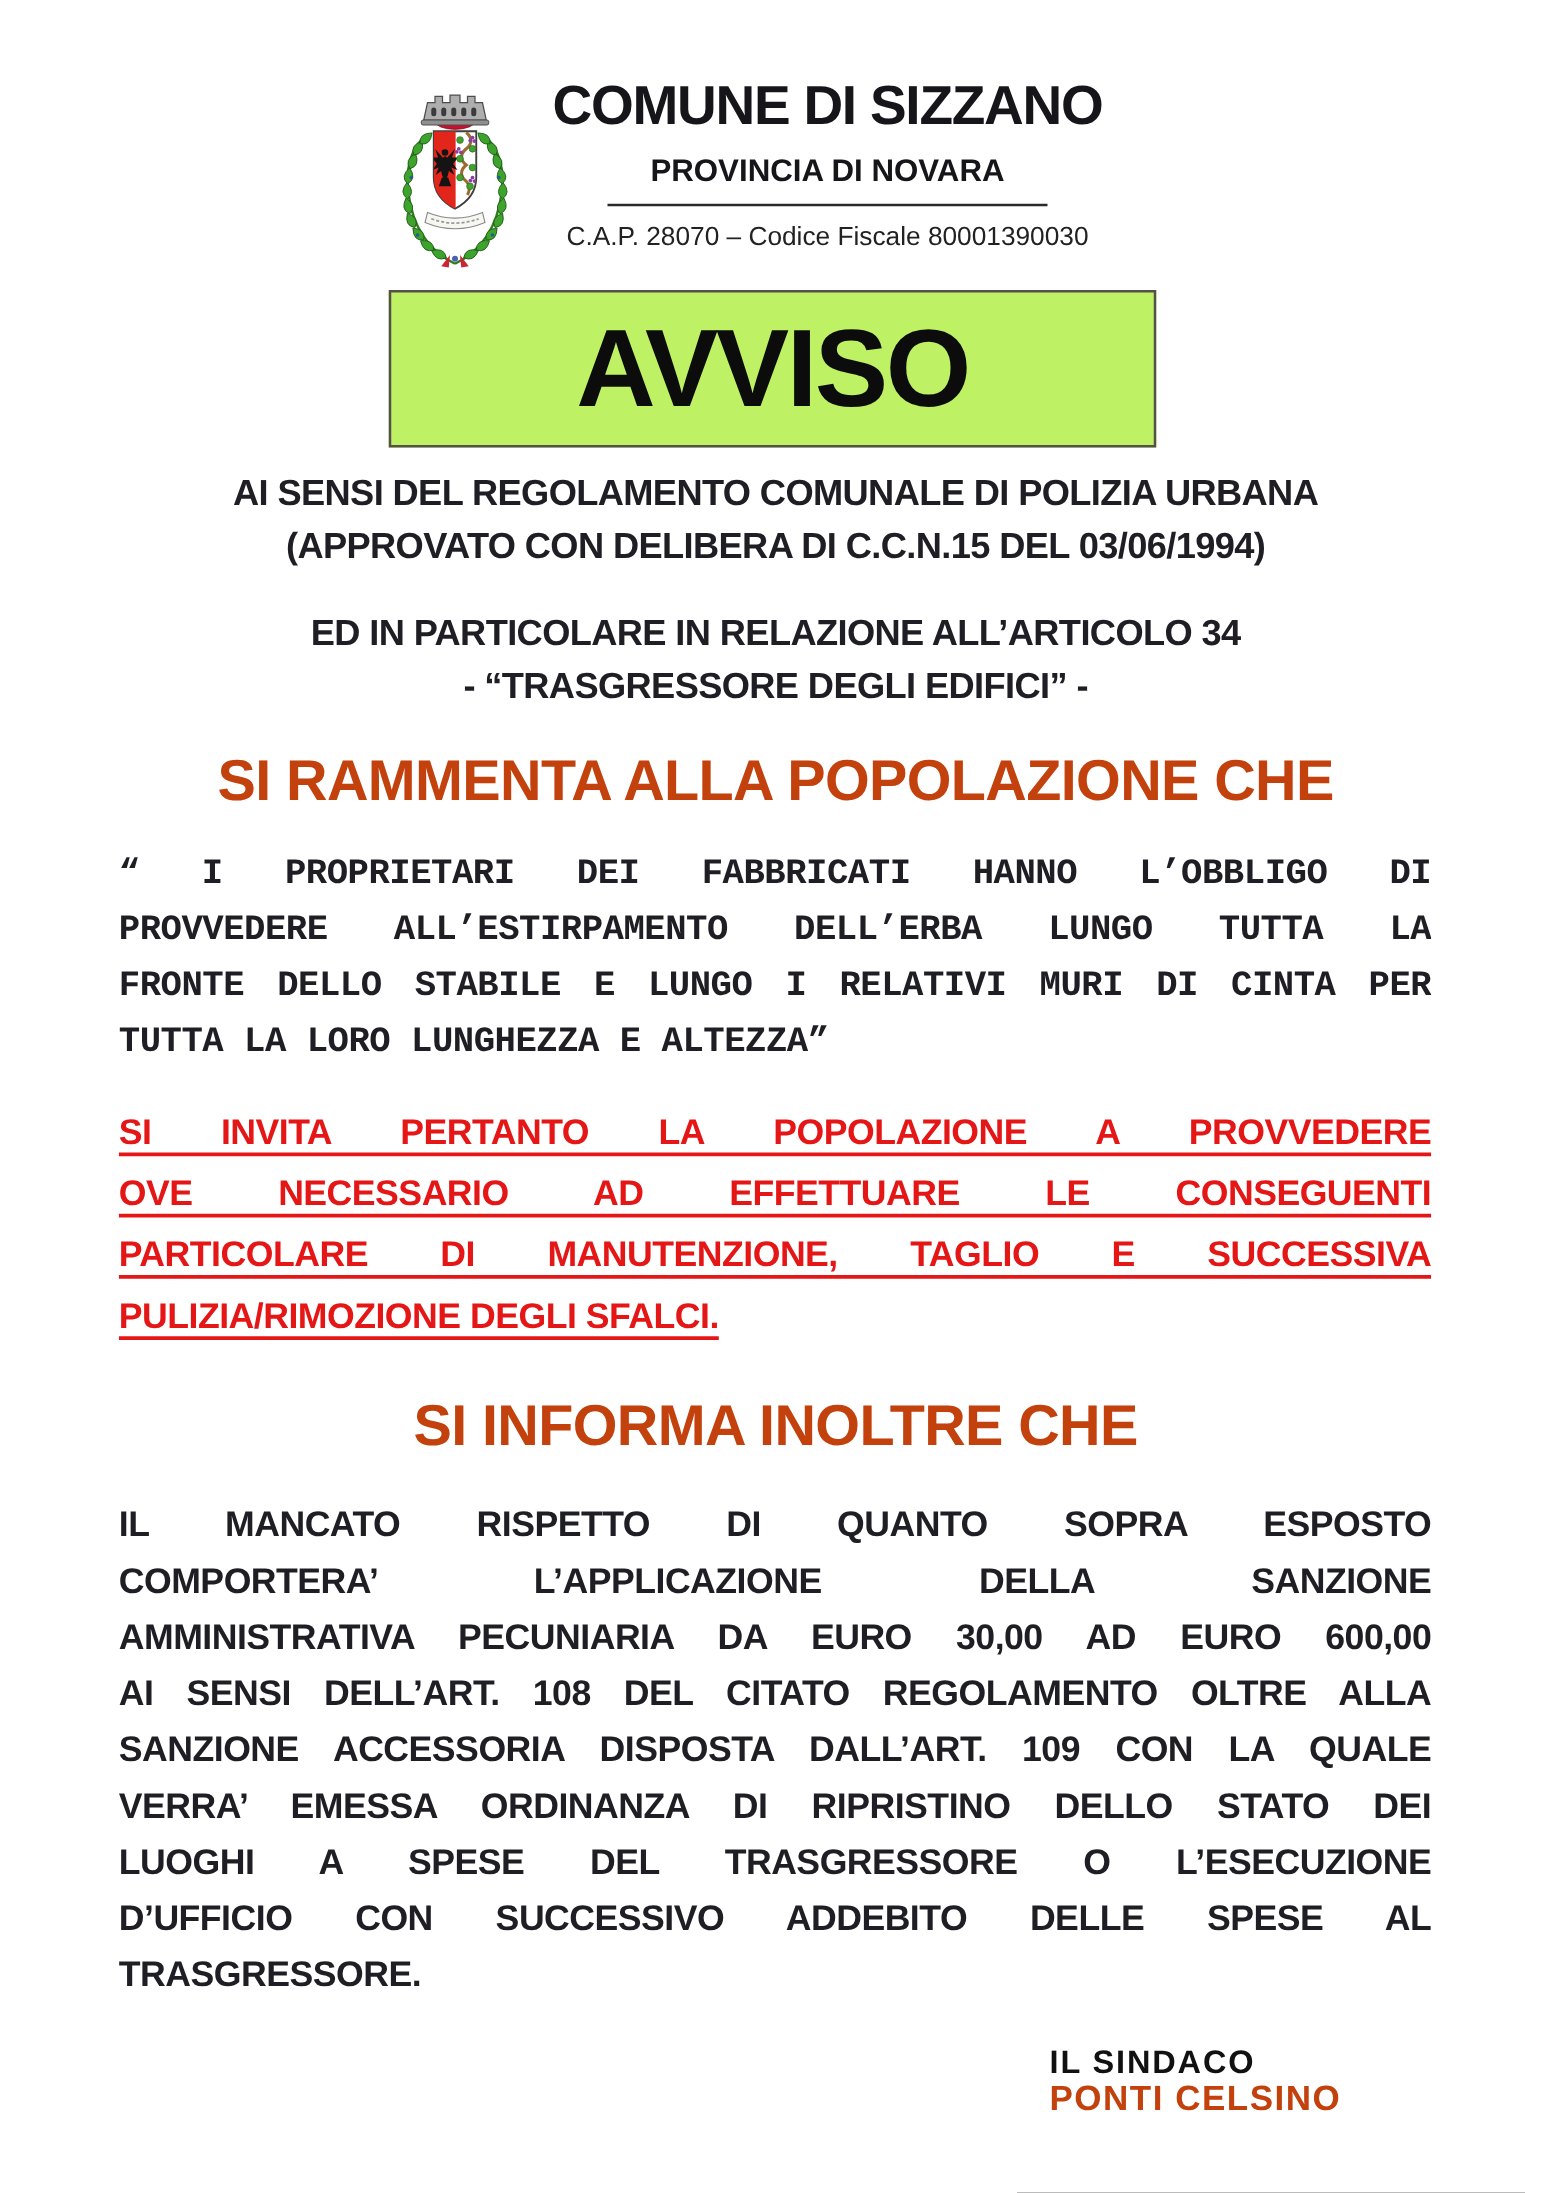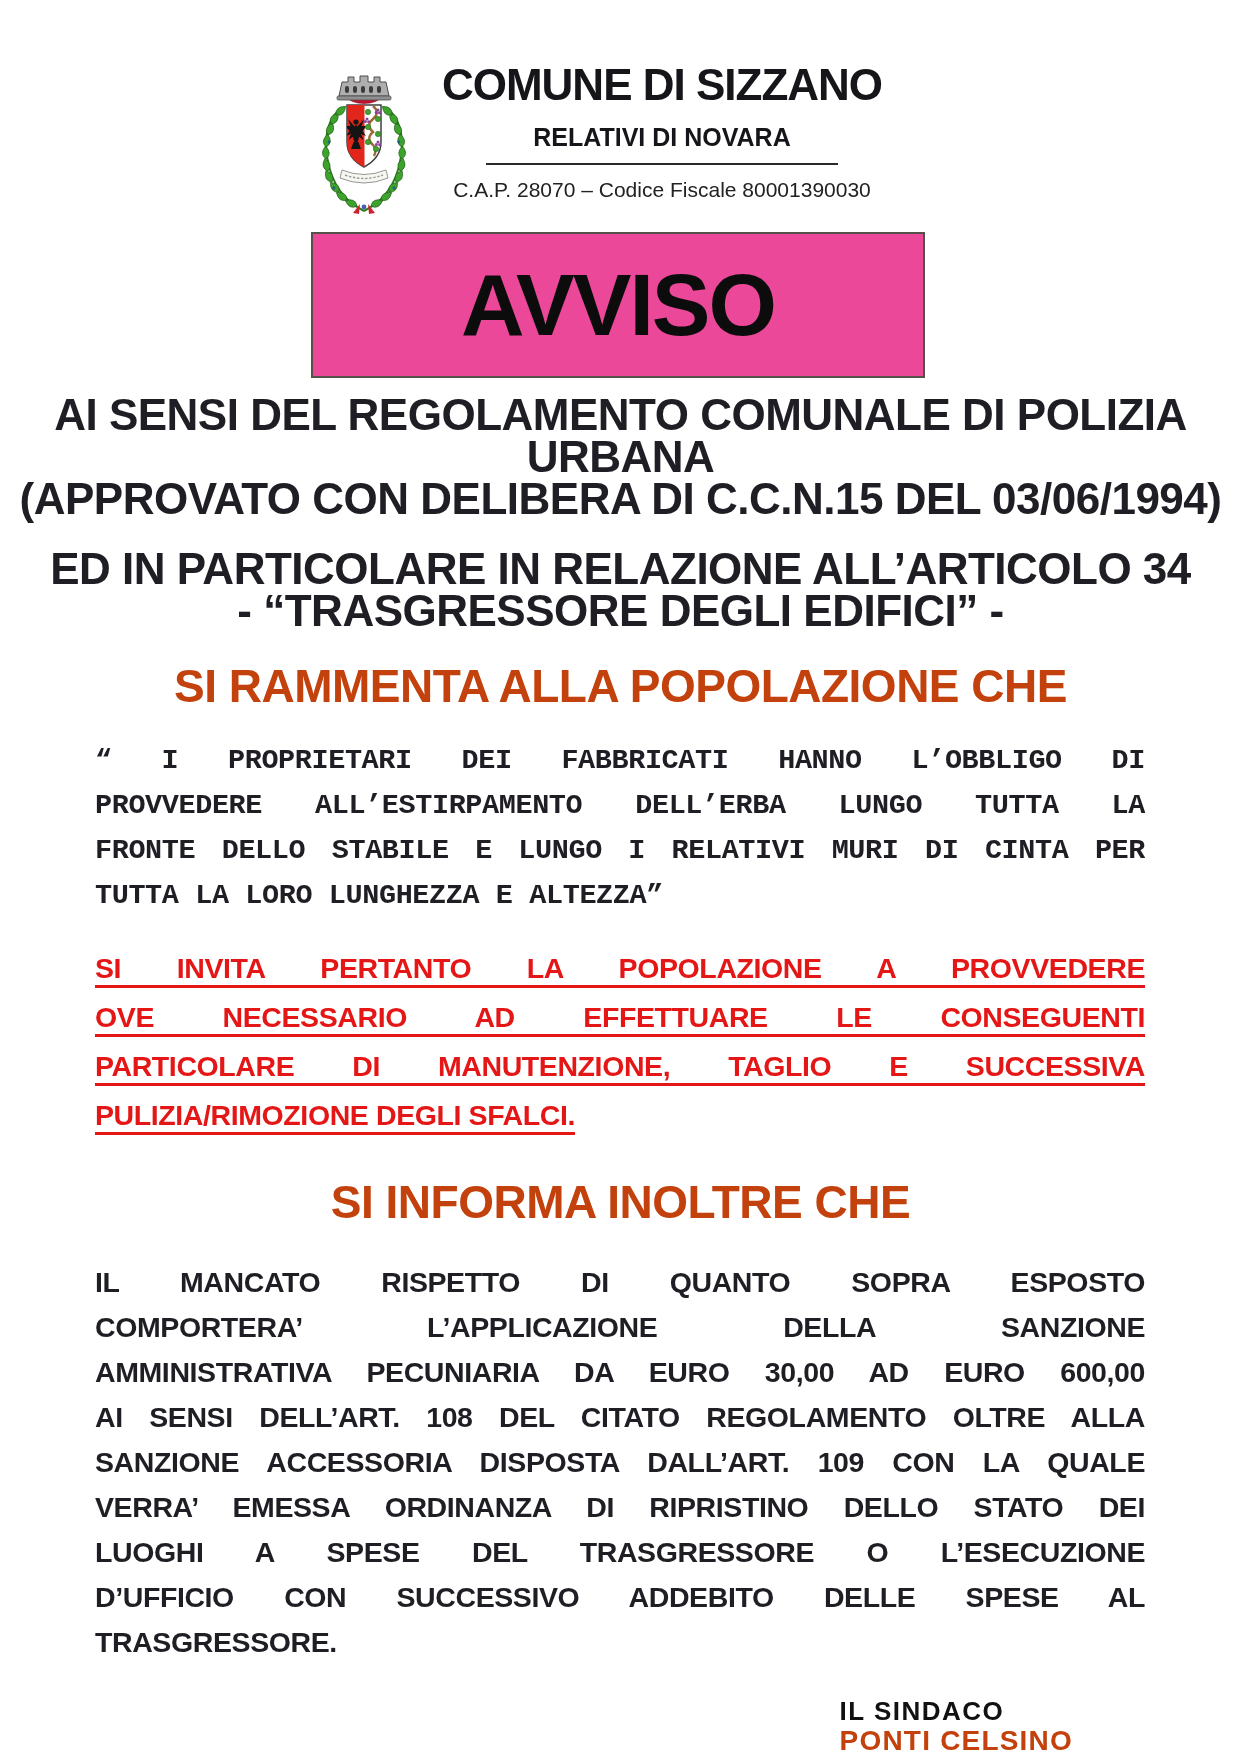--- a/index.html
+++ b/index.html
@@ -17,29 +17,29 @@
   .header { position:relative; margin-top:60px; height:158px; }
   .crest { position:absolute; left:318px; top:12px; width:92px; height:146px; }
   .header-text { position:absolute; left:440px; top:0; width:444px; text-align:center; }
   .muni-title { font-size:44px; font-weight:bold; letter-spacing:-1px; color:#15151a; }
   .muni-sub { font-size:25px; font-weight:bold; margin-top:13px; color:#15151a; }
   .header-divider { width:352px; border:0; border-top:2px solid #2a2a2a; margin:11px auto 0 auto; }
   .cap-line { font-size:21px; margin-top:13px; color:#222; }
   
   .banner {
     margin:14px 0 0 311px;
-    width:614px; height:146px;
-    background:#ec4899;
+    width:614px; height:126px;
+    background:#bef264;
     border:2px solid #55504a;
     display:flex; align-items:center; justify-content:center;
   }
   .banner-label { font-size:88px; font-weight:bold; letter-spacing:-2px; color:#0c0c0c; }
   
   .intro { margin-top:16px; text-align:center; font-weight:bold; }
-  .intro-line { font-size:44px; line-height:42px; letter-spacing:-0.5px; }
+  .intro-line { font-size:29px; line-height:42px; letter-spacing:-0.5px; }
   .intro-gap { margin-top:28px; }
   
   .big-heading {
     text-align:center; font-size:46px; font-weight:bold;
     line-height:52px; letter-spacing:-0.5px; color:#c2410c;
   }
   .h-rammenta { margin-top:28px; }
   .h-informa  { margin-top:36px; }
   
   .para { margin:0 96px 0 95px; font-weight:bold; }
@@ -169,21 +169,21 @@
       </g>
 
       <g>
         <path d="M24,98 q22,9 44,0 l2,8 q-24,10 -48,0 z" fill="#f7f7f2" stroke="#8a8a8a" stroke-width="0.9"></path>
         <path d="M27,103 q19,7 38,0" fill="none" stroke="#9a9a9a" stroke-width="1.4" stroke-dasharray="2.5 1.6"></path>
       </g>
     </svg>
 
     <div class="header-text">
       <div class="muni-title">COMUNE DI SIZZANO</div>
-      <div class="muni-sub">RELATIVI DI NOVARA</div>
+      <div class="muni-sub">PROVINCIA DI NOVARA</div>
       <hr class="header-divider">
       <div class="cap-line">C.A.P. 28070 – Codice Fiscale 80001390030</div>
     </div>
   </div>
 
   <div class="banner">
     <div class="banner-label">AVVISO</div>
   </div>
 
   <div class="intro">

